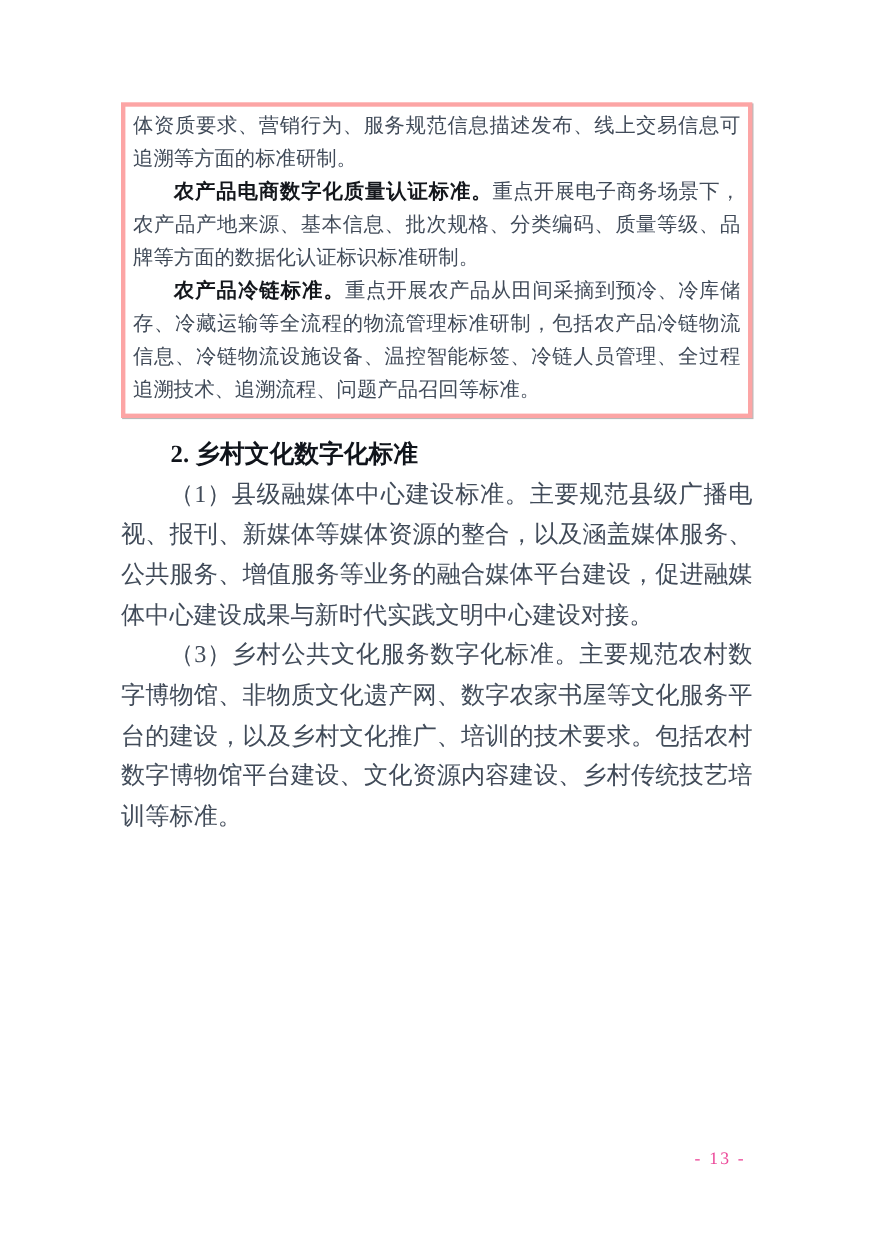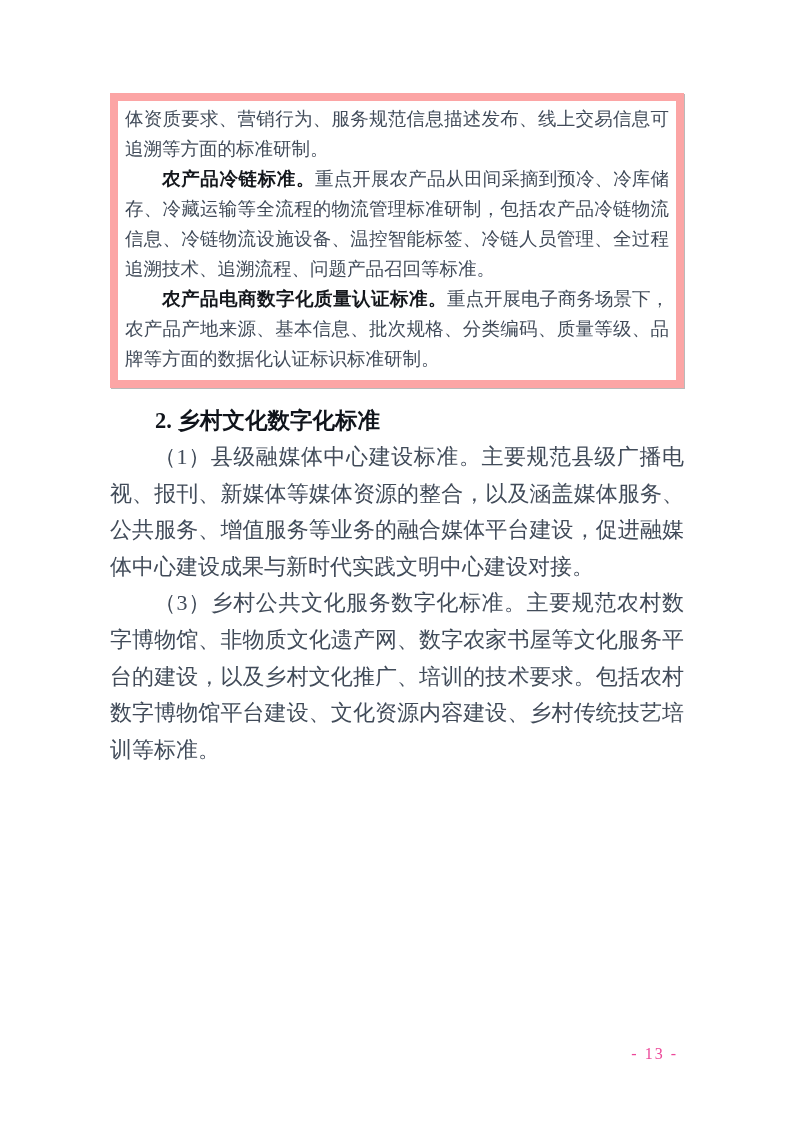--- a/index.html
+++ b/index.html
@@ -18,21 +18,21 @@
   .content {
     position: absolute;
     left: 110px;
     top: 93px;
     width: 574px;
   }
   
   .boxed {
     box-sizing: border-box;
     width: 574px;
-    border: 8px solid #fca5a5;
+    border: 4px solid #fca5a5;
     box-shadow: 1px 1px 0 #b9b9b9;
     padding: 3px 7px 6px 7px;
     font-size: 18.5px;
     line-height: 30px;
     color: #414b59;
     text-align: justify;
     margin: 0 0 14px 0;
   }
   .boxed p {
     margin: 0;
@@ -79,24 +79,24 @@
 </style>
 </head>
 <body>
 
 <div class="page">
   <div class="content">
 
     <div class="boxed">
       <p class="no-indent">体资质要求、营销行为、服务规范信息描述发布、线上交易信息可追溯等方面的标准研制。</p>
       <p>
-        <b>农产品冷链标准。</b><span>重点开展农产品从田间采摘到预冷、冷库储存、冷藏运输等全流程的物流管理标准研制，包括农产品冷链物流信息、冷链物流设施设备、温控智能标签、冷链人员管理、全过程追溯技术、追溯流程、问题产品召回等标准。</span>
+        <b>农产品电商数字化质量认证标准。</b><span>重点开展电子商务场景下，农产品产地来源、基本信息、批次规格、分类编码、质量等级、品牌等方面的数据化认证标识标准研制。</span>
       </p>
       <p>
-        <b>农产品电商数字化质量认证标准。</b><span>重点开展电子商务场景下，农产品产地来源、基本信息、批次规格、分类编码、质量等级、品牌等方面的数据化认证标识标准研制。</span>
+        <b>农产品冷链标准。</b><span>重点开展农产品从田间采摘到预冷、冷库储存、冷藏运输等全流程的物流管理标准研制，包括农产品冷链物流信息、冷链物流设施设备、温控智能标签、冷链人员管理、全过程追溯技术、追溯流程、问题产品召回等标准。</span>
       </p>
     </div>
 
     <h2 class="section-heading">2. 乡村文化数字化标准</h2>
 
 
     <p class="body-p">（1）县级融媒体中心建设标准。主要规范县级广播电视、报刊、新媒体等媒体资源的整合，以及涵盖媒体服务、公共服务、增值服务等业务的融合媒体平台建设，促进融媒体中心建设成果与新时代实践文明中心建设对接。</p>
 
 
     <p class="body-p">（3）乡村公共文化服务数字化标准。主要规范农村数字博物馆、非物质文化遗产网、数字农家书屋等文化服务平台的建设，以及乡村文化推广、培训的技术要求。包括农村数字博物馆平台建设、文化资源内容建设、乡村传统技艺培训等标准。</p>

